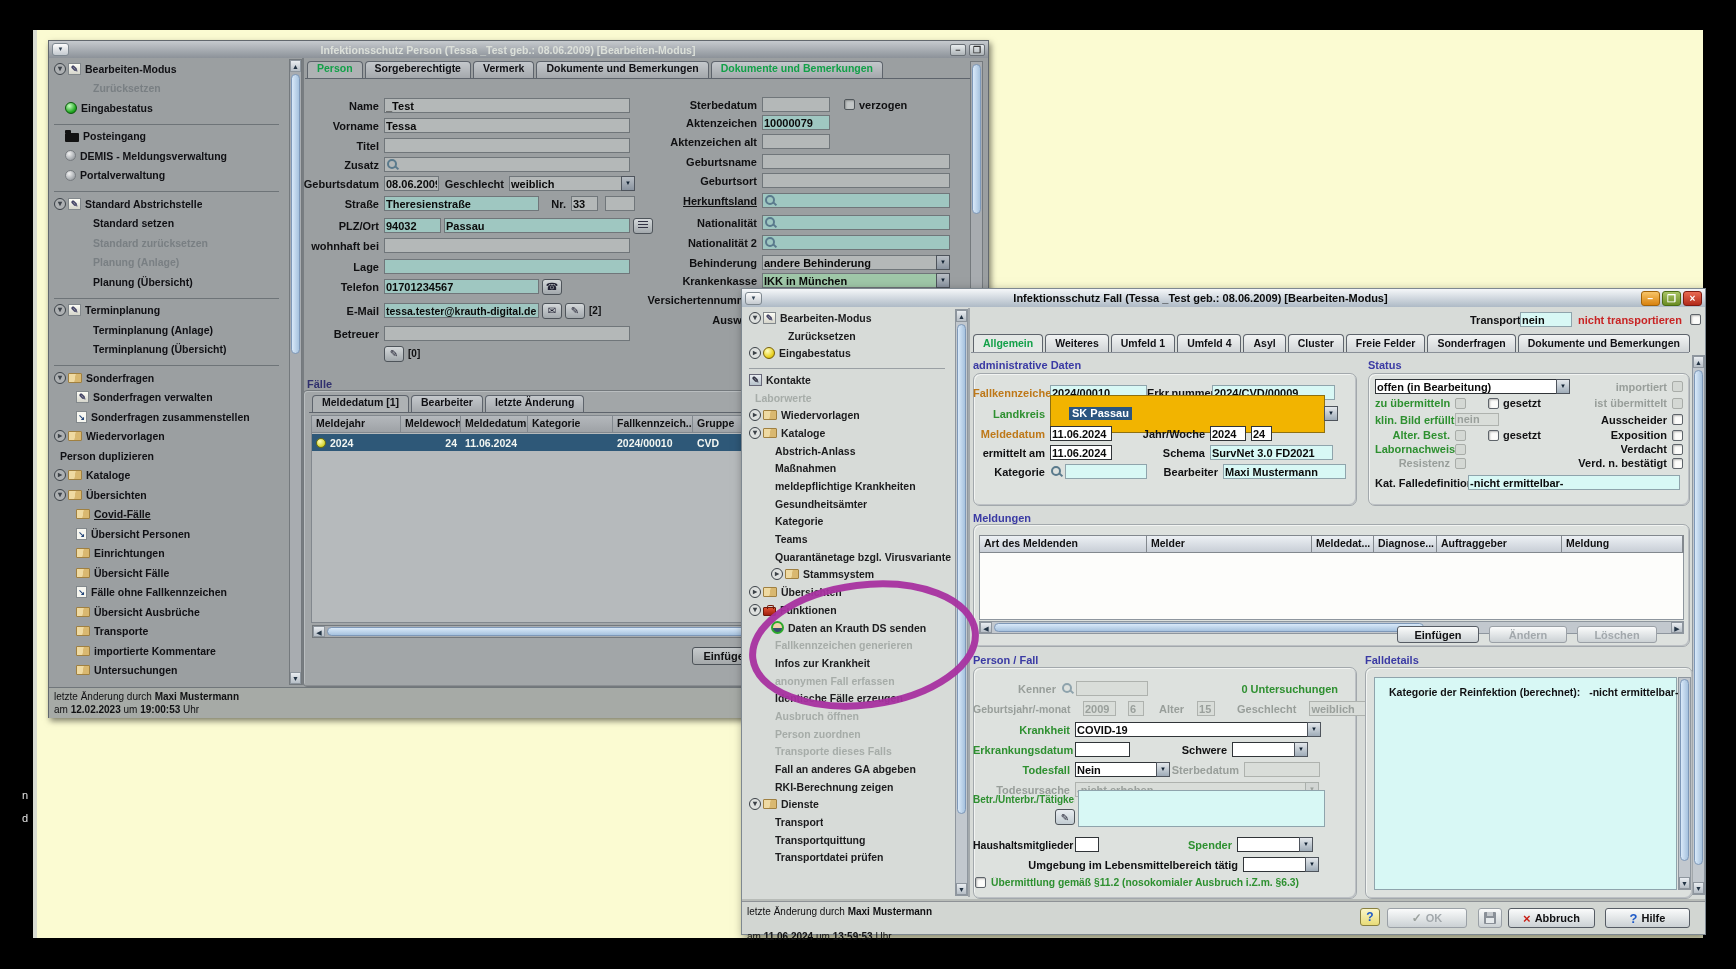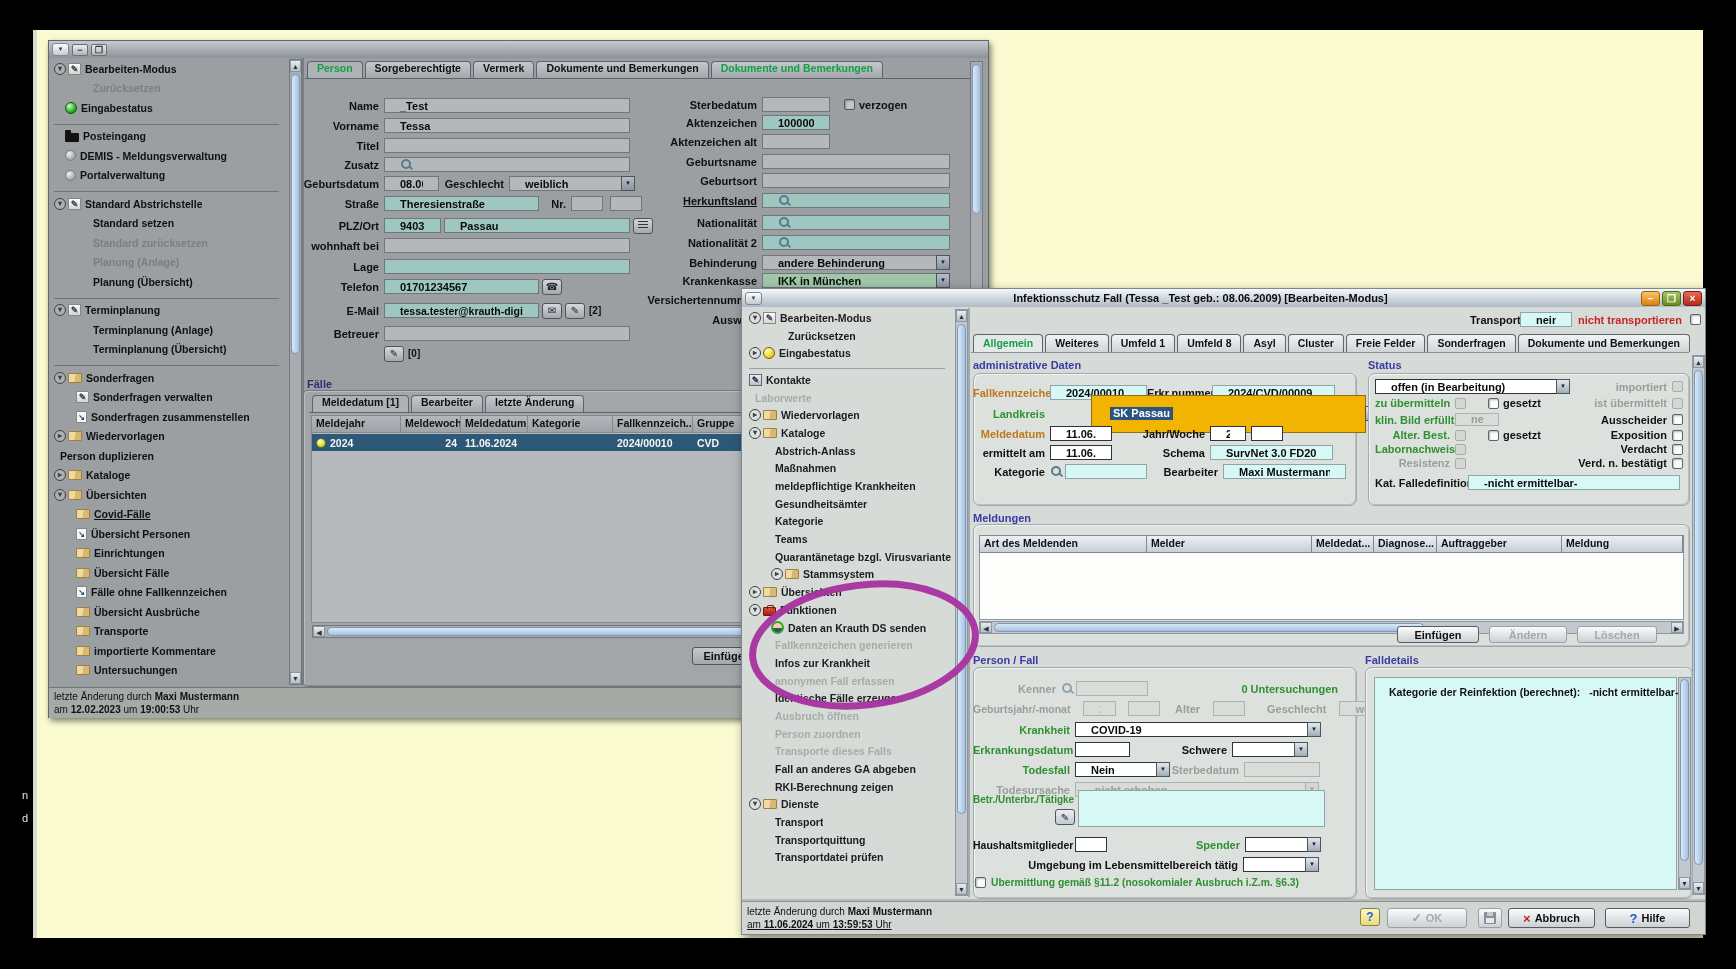--- a/index.html
+++ b/index.html
@@ -64,27 +64,27 @@
   .mag::before{content:"";position:absolute;left:1px;top:1px;width:6px;height:6px;border:2px solid #5A7A8C;border-radius:50%;}
   .mag::after{content:"";position:absolute;left:9px;top:9px;width:4px;height:2px;background:#5A7A8C;transform:rotate(45deg);}
 
   
   .r{position:absolute;display:flex;align-items:center;height:17px;white-space:nowrap;}
   .lb{flex:none;text-align:right;font-weight:bold;font-size:11px;color:#101012;padding-right:5px;overflow:hidden;}
   .glb{color:#2E9030 !important;}
   .olb{color:#BE7818 !important;}
   .gylb{color:#989E9A !important;}
   .rdlb{color:#C82424 !important;}
-  .tx{flex:none;height:15px;border:1px solid #70767A;font:bold 11px "Liberation Sans",sans-serif;padding:0 15px;color:#0A0A0A;background:#B4B8B8;overflow:hidden;display:flex;align-items:center;}
+  .tx{flex:none;height:15px;border:1px solid #70767A;font:bold 11px "Liberation Sans",sans-serif;padding:0 1px;color:#0A0A0A;background:#B4B8B8;overflow:hidden;display:flex;align-items:center;}
   input.tx{display:inline-block;line-height:13px;}
   .tx.teal{background:#9FC7C1;}
   .tx.wh{background:#FFFFFF;border-color:#303438;}
   .tx.cy{background:#D8F8F5;border-color:#8FA4AC;}
   .tx.gr{background:#D9DDD9;border-color:#AEB2AE;color:#9AA09C;}
-  .tx.amb{background:#F2B400;border-color:#8E7010;padding:18px;margin-left:41px;}
+  .tx.amb{background:#F2B400;border-color:#8E7010;padding:18px;}
   .sel{background:#2B5580;color:#FFF;padding:0 3px;height:13px;line-height:13px;font-weight:bold;}
   .dda{flex:none;width:14px;height:15px;border:1px solid #4E545C;background:linear-gradient(#E4E8EC,#9FACB8);color:#123;font-size:6px;line-height:13px;text-align:center;margin-left:-1px;}
   .dda.bk{background:linear-gradient(#B8BEC4,#8A94A0);}
   .dda.dis{background:#D2D6D4;color:#9AA09C;border-color:#AAB0AC;}
   .cb{flex:none;width:11px;height:11px;background:#FCFCFA;border:1px solid #5E646A;border-radius:2px;box-shadow:inset 1px 1px 2px rgba(0,0,0,.28);}
   .cb.dis{background:#D4D8D4;border-color:#A8ACA8;box-shadow:none;}
   .cb.bk{background:#C2C6C6;border-color:#50565A;}
   .tbtn{flex:none;width:20px;height:16px;border:1px solid #4E545A;border-radius:3px;background:linear-gradient(#D4D8DA,#A2A8AC);font-size:10px;color:#223;display:flex;align-items:center;justify-content:center;margin-left:3px;}
   .lines{width:10px;height:9px;background:repeating-linear-gradient(#334 0 1px,transparent 1px 3px);}
   .cnt{font:bold 10px "Liberation Sans",sans-serif;color:#101012;margin-left:4px;}
@@ -143,20 +143,21 @@
 
 <div class="canvas">
   <span class="stray" style="left:22px;top:789px;">n</span>
   <span class="stray" style="left:22px;top:812px;">d</span>
 
   <div class="desktop">
 
     <div class="win back-win" style="left:11px;top:10px;">
       <div class="tb">
         <span class="tb-menu-btn">▼</span>
+        <span class="tb-title">Infektionsschutz Person  (Tessa _Test geb.: 08.06.2009) [Bearbeiten-Modus]</span>
         <span class="wbg">−</span>
         <span class="wbg">❒</span>
       </div>
 
       <div class="menu back-menu" id="back-menu">
           <div class="mi">
             <span class="ic ic-circ">▾</span>
             <span class="ic ic-edit">✎</span>
             <span class="ml">Bearbeiten-Modus</span>
           </div>
@@ -609,21 +610,21 @@
         <div class="sbb" style="left:0;top:0;width:11px;height:12px;">▲</div>
         <div class="sbt" style="left:1px;top:14px;width:9px;height:490px;"></div>
         <div class="sbb" style="left:0;bottom:0;width:11px;height:12px;">▼</div>
       </div>
       <div style="position:absolute;left:226px;top:19px;bottom:37px;width:2px;background:#A2A8AC;"></div>
 
       <div class="tabs" style="left:231px;top:45px;" id="front-tabs">
           <div class="tab act grn">Allgemein</div>
           <div class="tab">Weiteres</div>
           <div class="tab">Umfeld 1</div>
-          <div class="tab">Umfeld 8</div>
+          <div class="tab">Umfeld 4</div>
           <div class="tab">Asyl</div>
           <div class="tab">Cluster</div>
           <div class="tab">Freie Felder</div>
           <div class="tab">Sonderfragen</div>
           <div class="tab">Dokumente und Bemerkungen</div>
         </div>
       <div class="tabline" style="left:229px;top:63px;width:718px;background:#8A9098;"></div>
 
       <div class="sbv" style="left:950px;top:66px;height:540px;">
         <div class="sbb" style="left:0;top:0;width:11px;height:12px;">▲</div>
@@ -807,21 +808,21 @@
           <span>Kategorie der Reinfektion (berechnet):</span>&nbsp;&nbsp;&nbsp;<span>-nicht ermittelbar-</span>
         </div>
       </div>
       <div class="sbv" style="left:936px;top:388px;height:213px;border-left:1px solid #8E969E;">
         <div class="sbt" style="left:1px;top:1px;width:9px;height:182px;"></div>
         <div class="sbb" style="left:0;bottom:0;width:11px;height:12px;">▼</div>
       </div>
 
       <div class="sb-bar" style="top:610px;height:35px;">
         <span class="sbl" style="top:5px;"><span>letzte Änderung durch</span> <b>Maxi Mustermann</b></span>
-        <span class="sbl" style="top:18px;text-decoration:underline;"><span>am</span> <b>11.06.2024</b> <span>um</span> <b>13:59:53</b> <span>Uhr</span></span>
+        <span class="sbl" style="top:30px;"><span>am</span> <b>11.06.2024</b> <span>um</span> <b>13:59:53</b> <span>Uhr</span></span>
         <span class="qbtn" style="left:618px;top:7px;">?</span>
         <div class="btn dis" style="left:645px;top:7px;width:80px;height:20px;">
             <span class="bchk">✓</span>
             <span>OK</span>
           </div>
         <div class="btn dis" style="left:736px;top:7px;width:24px;height:20px;">
             <span class="disk"></span>
           </div>
         <div class="btn" style="left:766px;top:7px;width:87px;height:20px;">
             <span class="bx">×</span>

